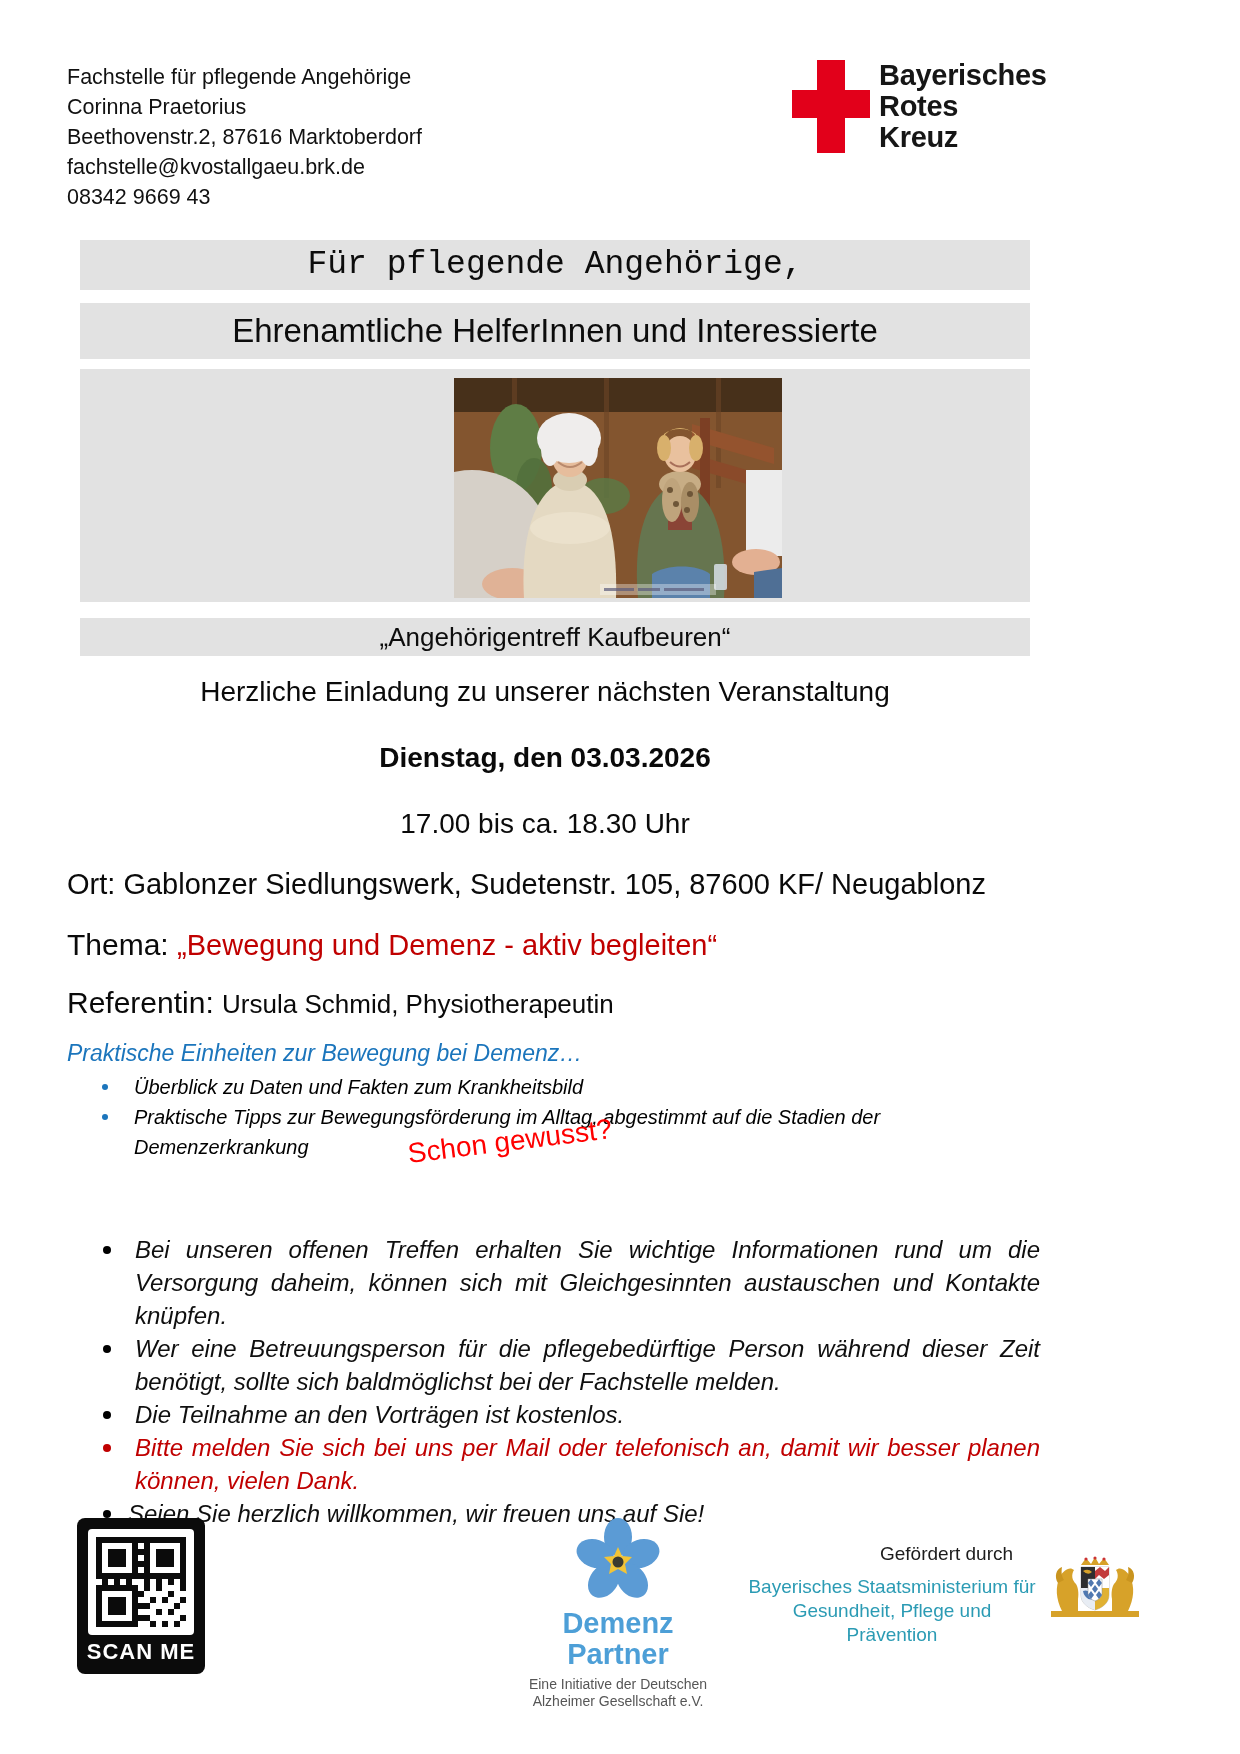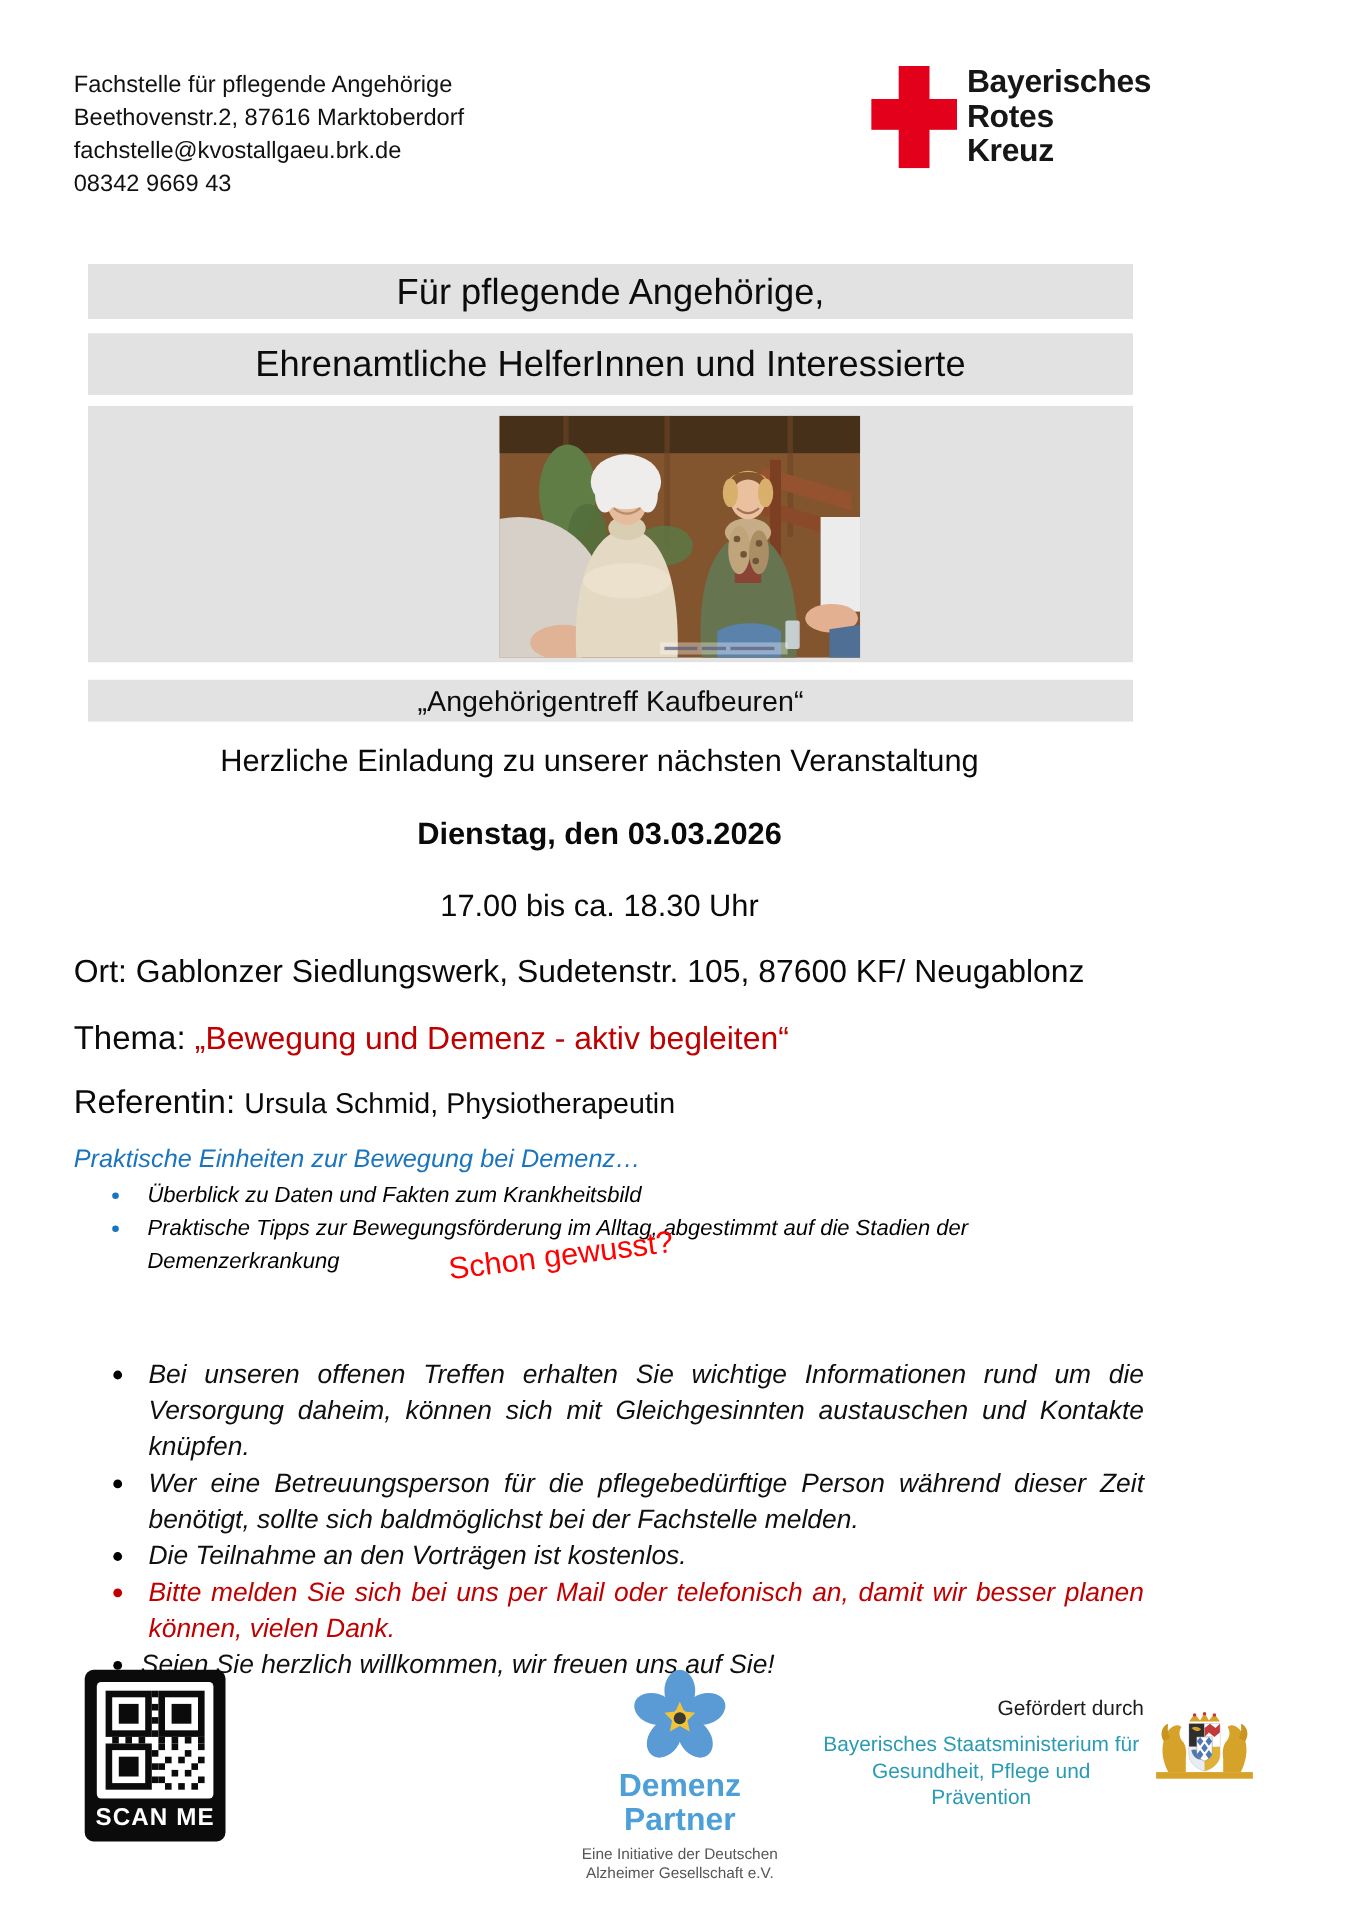--- a/index.html
+++ b/index.html
@@ -7,21 +7,21 @@
         font-family:"Liberation Sans","DejaVu Sans",sans-serif;color:#0a0a0a;overflow:hidden;}
   .abs{position:absolute;}
 
   
   .contact{left:67px;top:62px;font-size:21.5px;line-height:30px;color:#111;}
   .brk-cross{left:792px;top:60px;}
   .brk-text{left:879px;top:60px;font-weight:bold;font-size:29px;line-height:31px;letter-spacing:-0.3px;color:#161616;}
 
   
   .banner{left:80px;width:950px;background:#e2e2e2;text-align:center;color:#0c0c0c;}
-  .b1{top:240px;height:50px;line-height:50px;font-size:33px;}
+  .b1{top:240px;height:50px;line-height:50px;font-size:33px;font-family:Liberation Mono, monospace;}
   .b2{top:303px;height:56px;line-height:56px;font-size:33px;}
   .b3{top:618px;height:38px;line-height:38px;font-size:26px;}
 
   .photo-band{left:80px;top:369px;width:950px;height:233px;background:#e2e2e2;}
   .photo{position:absolute;left:374px;top:9px;}
 
   
   .center-line{left:70px;width:950px;text-align:center;}
   .intro{top:676px;font-size:28px;}
   .date{top:742px;font-size:28px;font-weight:bold;}
@@ -57,31 +57,32 @@
   .strategie{left:230px;top:1596px;width:260px;height:110px;}
   .st-w1{position:absolute;left:2px;top:8px;font-size:21px;font-weight:600;color:#1f1f1f;}
   .st-hands{position:absolute;left:88px;top:-4px;}
   .st-w2{position:absolute;left:0;top:52px;width:255px;text-align:right;font-size:21px;font-weight:700;color:#1f1f1f;}
   .st-sub{position:absolute;left:0;top:82px;width:255px;text-align:right;font-size:15px;font-style:italic;color:#0d8a7f;}
 
   .dp{left:492px;top:1518px;width:252px;text-align:center;}
   .dp-title{font-size:29px;line-height:31px;font-weight:bold;color:#4d9fd7;margin-top:4px;}
   .dp-sub{font-size:14px;line-height:17px;color:#565656;margin-top:6px;}
 
-  .funding-label{left:860px;top:1543px;width:180px;text-align:right;font-size:19px;color:#1c1c1c;}
+  .funding-label{left:880px;top:1543px;width:180px;text-align:left;font-size:19px;color:#1c1c1c;}
   .ministry{left:746px;top:1575px;width:292px;text-align:center;font-size:19px;line-height:24px;color:#2b9bb4;}
   .coat{left:1048px;top:1553px;}
 </style>
 </head>
 <body>
 
 <div class="page">
 
   <div class="abs contact">
     <div>Fachstelle für pflegende Angehörige</div>
+    <div>Corinna Praetorius</div>
     <div>Beethovenstr.2, 87616 Marktoberdorf</div>
     <div>fachstelle@kvostallgaeu.brk.de</div>
     <div>08342 9669 43</div>
   </div>
 
   <svg class="abs brk-cross" width="78" height="93" viewBox="0 0 78 93">
     <rect x="25" y="0" width="28" height="93" fill="#e2001a"></rect>
     <rect x="0" y="30" width="78" height="28" fill="#e2001a"></rect>
   </svg>
   <div class="abs brk-text">

